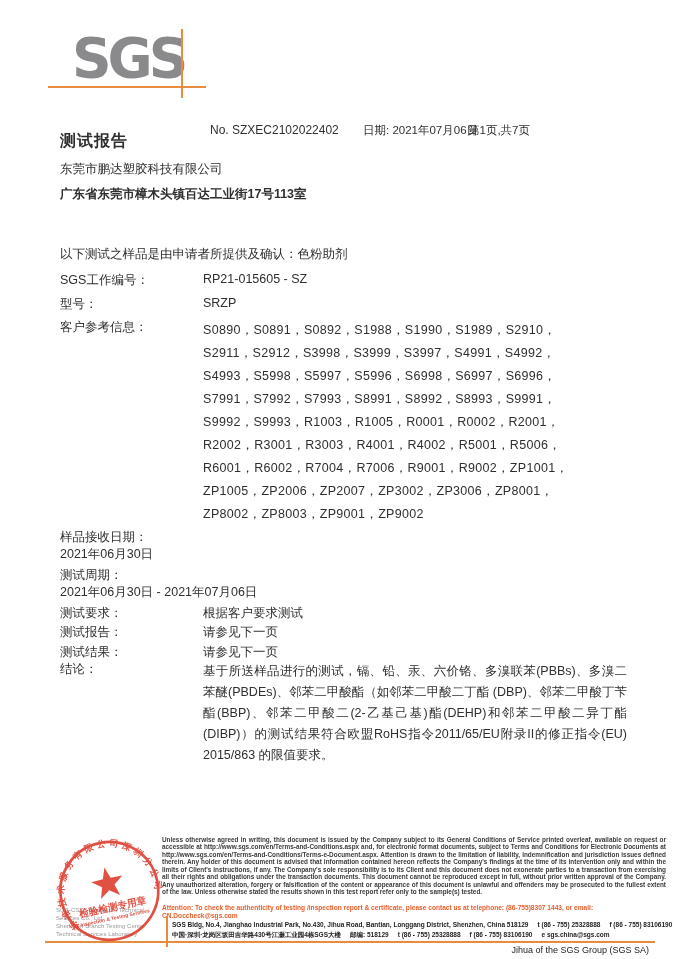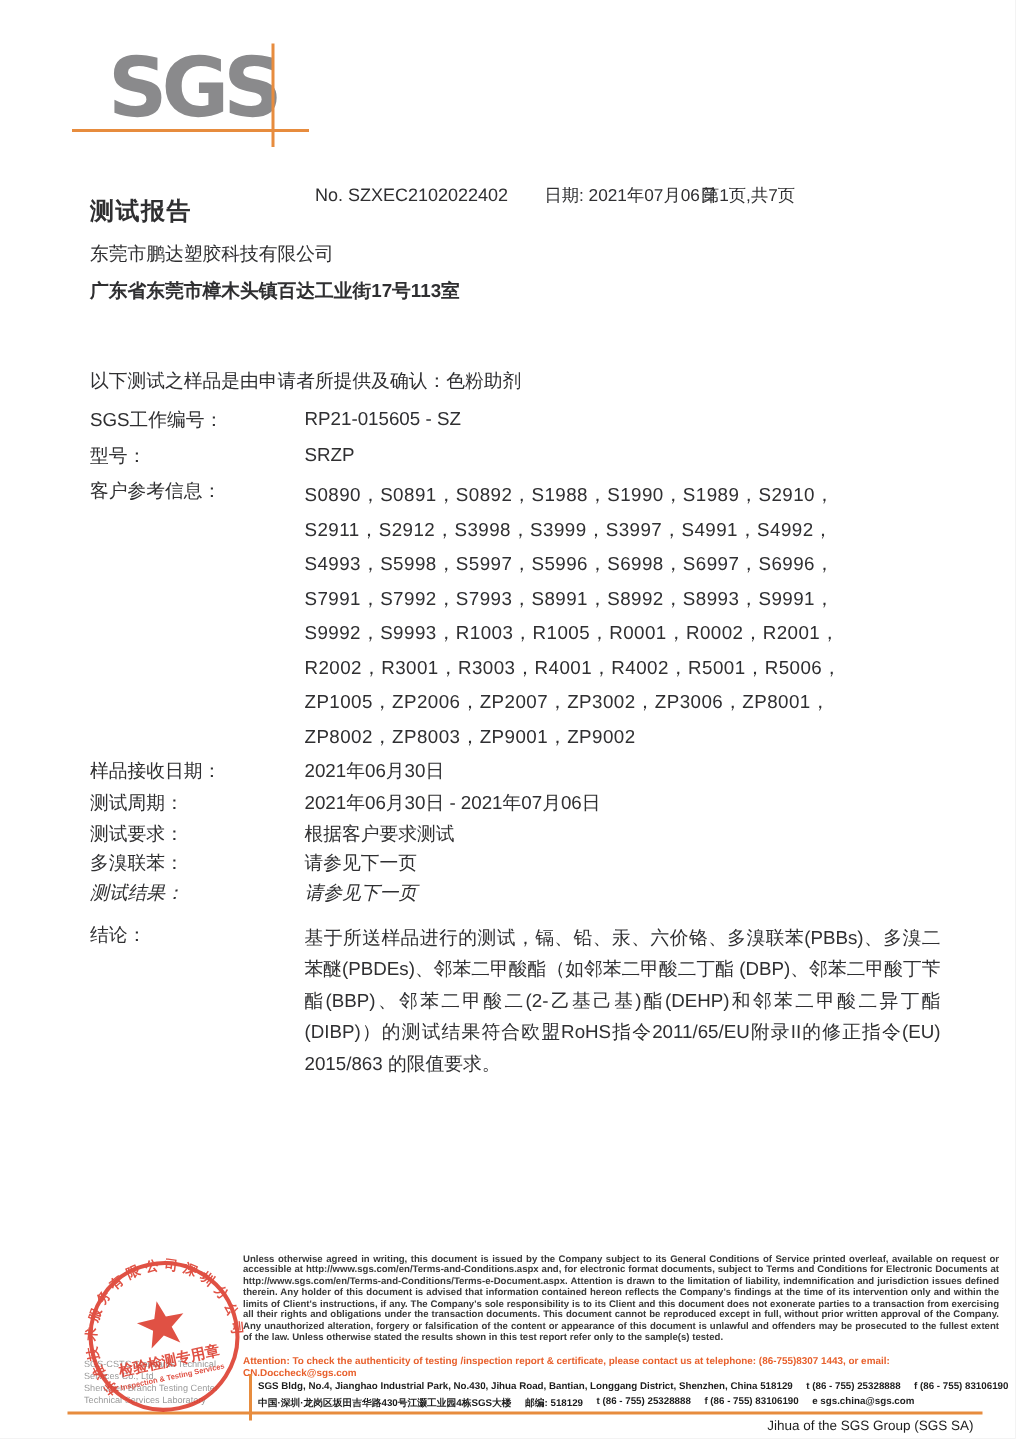--- a/index.html
+++ b/index.html
@@ -26,22 +26,22 @@
   
   .co-name{position:absolute;left:60px;top:161px;font-size:12.5px;}
   .co-addr{position:absolute;left:60px;top:186px;font-size:12.5px;font-weight:bold;}
   .statement{position:absolute;left:60px;top:246px;font-size:12.5px;text-align:center;}
   
   .info{position:absolute;left:60px;top:272px;width:570px;font-size:12.5px;}
   .inforow{display:flex;align-items:flex-start;}
   .lbl{width:143px;flex:none;}
   .val{flex:1;}
   .codes div{line-height:23px;letter-spacing:.3px;}
-  .mb7{margin-bottom:7px;} .mb6{margin-bottom:6px;} .mb4{margin-bottom:4px;}
-  .mb2{margin-bottom:2px;} .mb3{margin-bottom:3px;} .mb11{margin-bottom:11px;font-style:italic;}
+  .mb7{margin-bottom:7px;} .mb6{margin-bottom:6px;} .mb4{margin-bottom:4px;flex-direction:column;}
+  .mb2{margin-bottom:2px;} .mb3{margin-bottom:3px;} .mb11{}
   .conclusion .val{width:424px;flex:none;line-height:21px;text-align:justify;}
   
   .f-legal{
     position:absolute;left:162px;top:836px;width:504px;
     font-size:6.4px;line-height:7.45px;color:#3a3a3a;text-align:justify;
     font-weight:bold;
   }
   .f-attn{
     position:absolute;left:162px;top:904px;width:504px;
     font-size:6.6px;line-height:7.7px;color:#e8602c;font-weight:bold;
@@ -97,20 +97,21 @@
 
     <div class="inforow">
       <div class="lbl">客户参考信息：</div>
       <div class="val codes">
         <div>S0890，S0891，S0892，S1988，S1990，S1989，S2910，</div>
         <div>S2911，S2912，S3998，S3999，S3997，S4991，S4992，</div>
         <div>S4993，S5998，S5997，S5996，S6998，S6997，S6996，</div>
         <div>S7991，S7992，S7993，S8991，S8992，S8993，S9991，</div>
         <div>S9992，S9993，R1003，R1005，R0001，R0002，R2001，</div>
         <div>R2002，R3001，R3003，R4001，R4002，R5001，R5006，</div>
+        <div>R6001，R6002，R7004，R7006，R9001，R9002，ZP1001，</div>
         <div>ZP1005，ZP2006，ZP2007，ZP3002，ZP3006，ZP8001，</div>
         <div>ZP8002，ZP8003，ZP9001，ZP9002</div>
       </div>
     </div>
 
     <div class="inforow mb4" style="margin-top:3px;">
       <div class="lbl">样品接收日期：</div>
       <div class="val">2021年06月30日</div>
     </div>
 
@@ -118,21 +119,21 @@
       <div class="lbl">测试周期：</div>
       <div class="val">2021年06月30日 - 2021年07月06日</div>
     </div>
 
     <div class="inforow mb2">
       <div class="lbl">测试要求：</div>
       <div class="val">根据客户要求测试</div>
     </div>
 
     <div class="inforow mb3">
-      <div class="lbl">多溴联苯：</div>
+      <div class="lbl">测试报告：</div>
       <div class="val">请参见下一页</div>
     </div>
 
     <div class="inforow mb11">
       <div class="lbl">测试结果：</div>
       <div class="val">请参见下一页</div>
     </div>
 
     <div class="inforow conclusion">
       <div class="lbl">结论：</div>

